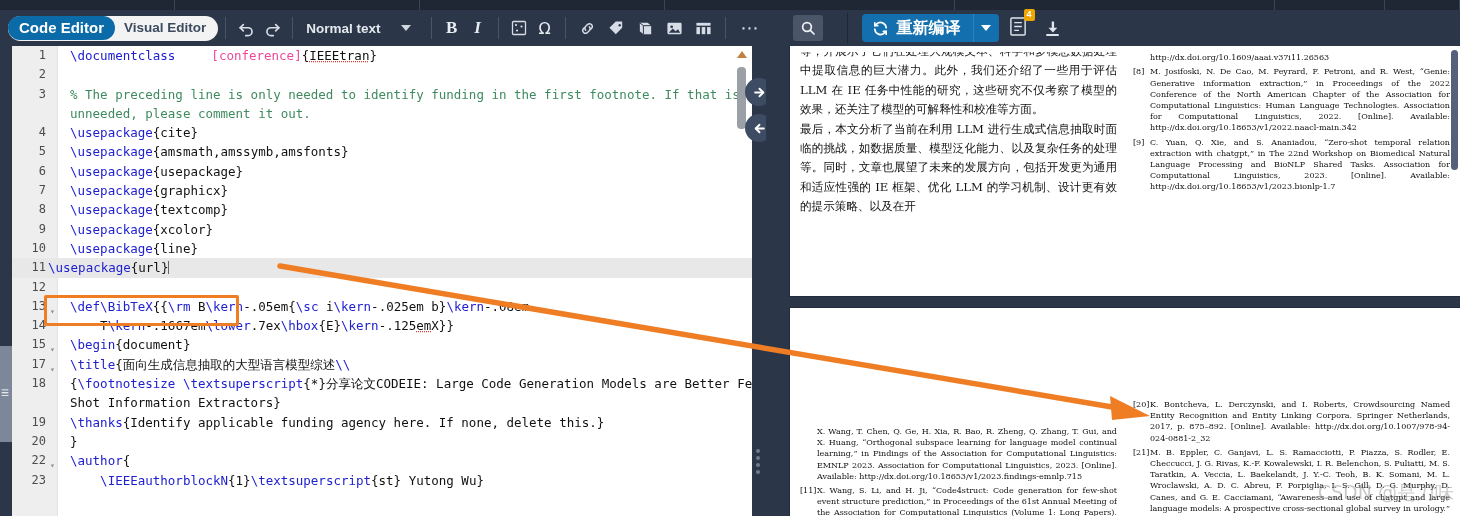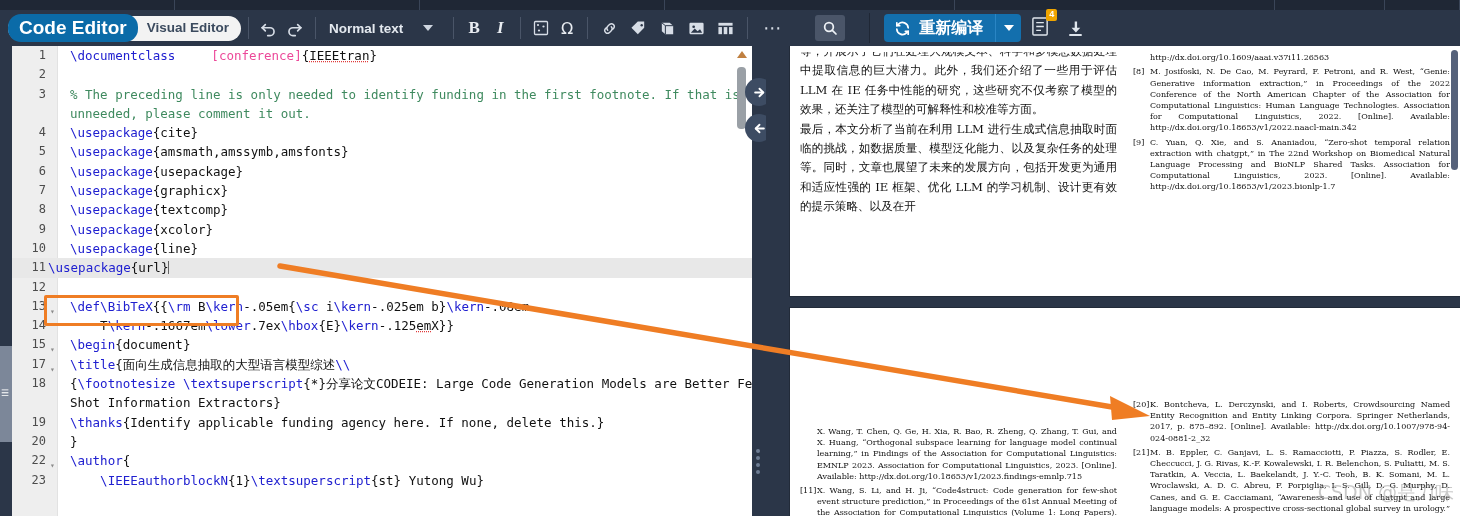--- a/index.html
+++ b/index.html
@@ -15,21 +15,21 @@
   
   .tabstrip{ position:absolute; left:0; top:0; width:1460px; height:10px; background:#1f2735;
              display:flex; }
   .tabstrip .tcell{ height:10px; border-right:1px solid #3a4558; }
 
   
   .toolbar{ position:absolute; left:0; top:10px; width:1460px; height:36px;
             background:#2b3648; display:flex; align-items:center; }
   .seg{ display:flex; align-items:center; background:#f3f3f3; border-radius:14px;
         height:25px; margin-left:8px; padding:0; }
-  .seg .pill{ background:#0b6ba8; color:#fff; font-weight:bold; font-size:19px;
+  .seg .pill{ background:#0b6ba8; color:#fff; font-weight:bold; font-size:15px;
         border-radius:13px; padding:4px 11px 5px 11px; line-height:1; letter-spacing:0;}
   .seg .alt{ color:#3b4a5e; font-size:13.5px; font-weight:bold; padding:0 12px 0 9px; line-height:1;}
   .vsep{ width:1px; height:22px; background:#4a5568; margin:0 7px; }
   .ticon{ color:#d7dde6; display:flex; align-items:center; justify-content:center;
           height:26px; min-width:26px; cursor:pointer; }
   .ticon svg{ display:block; }
   .normaltext{ color:#e4e9ef; font-size:13.5px; font-weight:bold; padding:0 6px; }
   .caret{ width:0;height:0;border-left:5px solid transparent;border-right:5px solid transparent;
           border-top:6px solid #cfd6e0; margin-left:14px;}
   .bi{ font-size:17px; font-family:"Liberation Serif", serif; color:#e8ecf1; font-weight:bold;}

